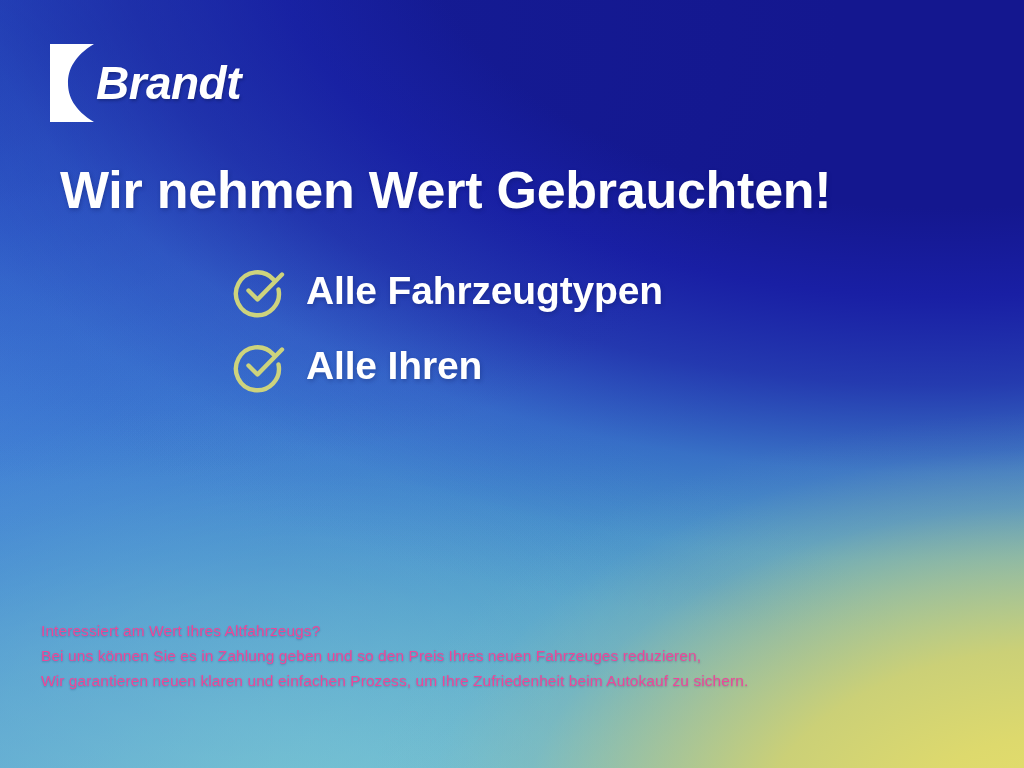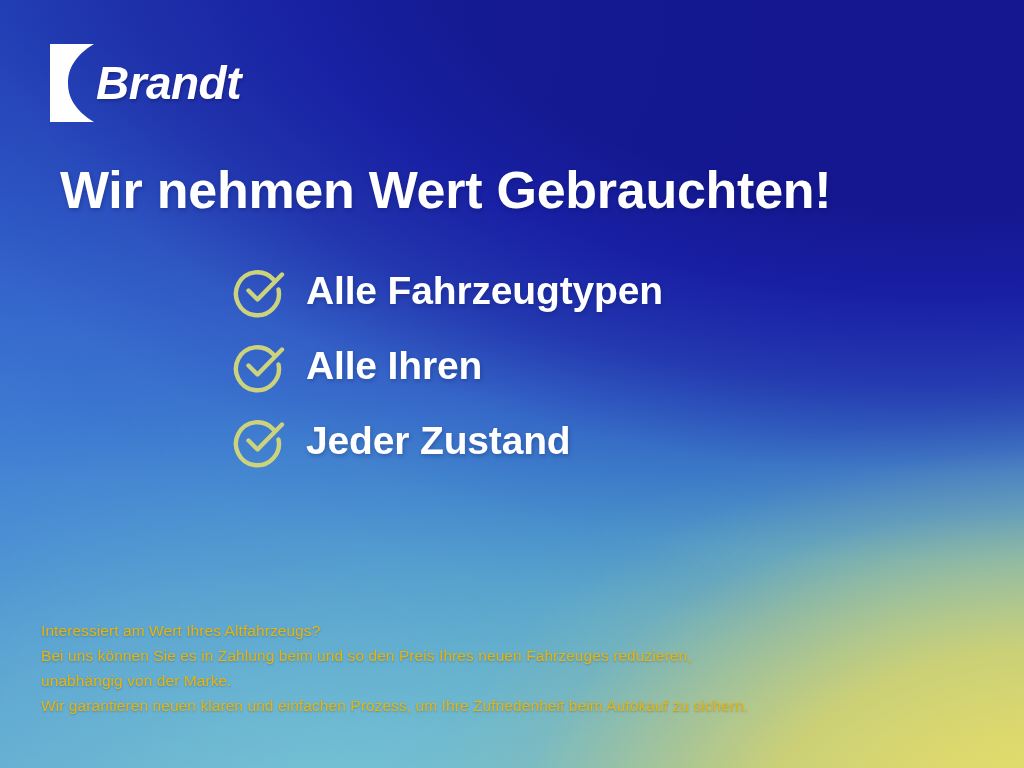--- a/index.html
+++ b/index.html
@@ -164,21 +164,21 @@
     letter-spacing:-0.004em;
     line-height:1;
     white-space:nowrap;
     text-shadow:1px 2px 4px rgba(10,20,80,0.28);
   }
 
   
   #footer {
     position:absolute;
     left:41px; top:618px;
-    color:#eab308;
+    color:#ec4899;
     font-size:15.5px;
     font-weight:400;
     line-height:1.62;
     letter-spacing:0.005em;
     white-space:nowrap;
     text-shadow:0 1px 2px rgba(12,40,90,0.28);
   }
   #footer .line { display:block; }
 </style>
 </head>
@@ -217,32 +217,24 @@
       </li>
 
       <li class="benefit">
         <svg class="check" viewBox="0 0 56 56" aria-hidden="true">
           <path d="M41.5,17.5 A21.5,21.5 0 1 0 46.5,27.5" fill="none" stroke="#cdd37d" stroke-width="4.4" stroke-linecap="round"></path>
           <path d="M16.5,28.5 L25.5,37.5 L50,12.5" fill="none" stroke="#cdd37d" stroke-width="4.4" stroke-linecap="round" stroke-linejoin="round"></path>
         </svg>
         <span class="label">Alle Ihren</span>
       </li>
 
-      <li class="benefit">
-        <svg class="check" viewBox="0 0 56 56" aria-hidden="true">
-          <path d="M41.5,17.5 A21.5,21.5 0 1 0 46.5,27.5" fill="none" stroke="#cdd37d" stroke-width="4.4" stroke-linecap="round"></path>
-          <path d="M16.5,28.5 L25.5,37.5 L50,12.5" fill="none" stroke="#cdd37d" stroke-width="4.4" stroke-linecap="round" stroke-linejoin="round"></path>
-        </svg>
-        <span class="label">Jeder Zustand</span>
-      </li>
 
 
     </ul>
 
     <div id="footer">
       <span class="line">Interessiert am Wert Ihres Altfahrzeugs?</span>
-      <span class="line">Bei uns können Sie es in Zahlung beim und so den Preis Ihres neuen Fahrzeuges reduzieren,</span>
-      <span class="line">unabhängig von der Marke.</span>
+      <span class="line">Bei uns können Sie es in Zahlung geben und so den Preis Ihres neuen Fahrzeuges reduzieren,</span>
       <span class="line">Wir garantieren neuen klaren und einfachen Prozess, um Ihre Zufriedenheit beim Autokauf zu sichern.</span>
     </div>
 
   </div>
 </div>
 
 </body></html>

